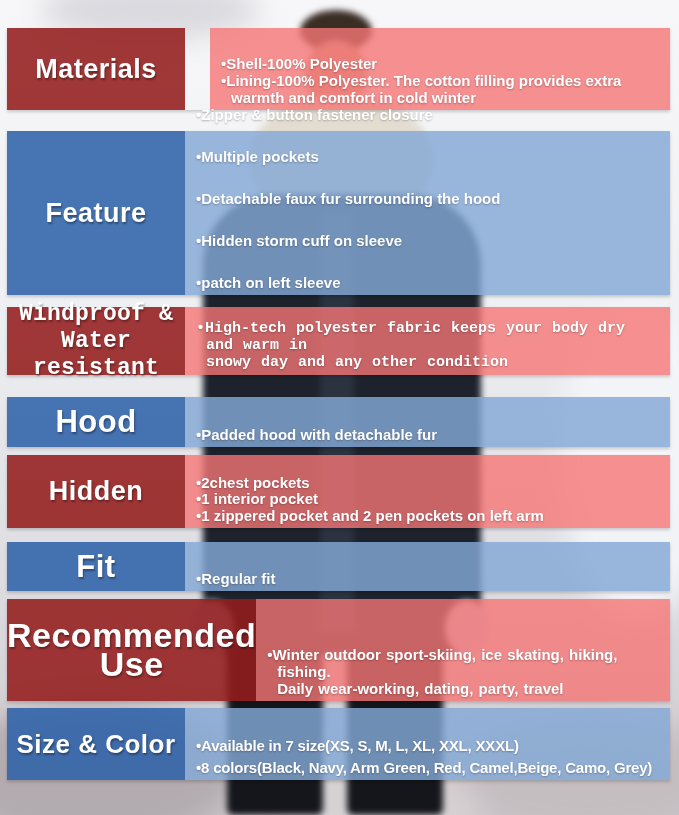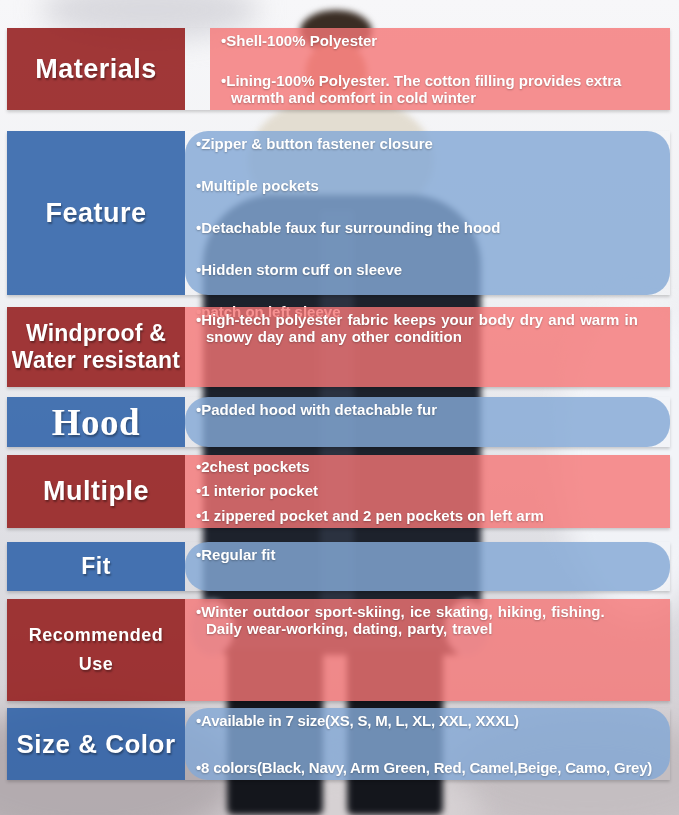--- a/index.html
+++ b/index.html
@@ -25,39 +25,39 @@
   .jacket-inner{left:320px;top:210px;width:34px;height:420px;background:#2b3240;}
   .hand-left{left:190px;top:600px;width:44px;height:56px;border-radius:50%;background:#b9c6d8;}
   .hand-right{left:445px;top:600px;width:44px;height:56px;border-radius:50%;background:#c3ccda;}
   .leg-left{left:227px;top:648px;width:96px;height:167px;background:#14161c;border-radius:6px;}
   .leg-right{left:347px;top:648px;width:96px;height:167px;background:#14161c;border-radius:6px;}
   
   .row{position:absolute;left:7px;width:663px;display:flex;box-shadow:0 2px 3px rgba(0,0,0,.18);}
   .label-cell{flex:0 0 178px;display:flex;flex-direction:column;justify-content:center;align-items:center;
               text-align:center;color:#fff;font-weight:700;letter-spacing:.5px;
               text-shadow:1px 2px 2px rgba(0,0,0,.35);}
-  .content-cell{flex:1;display:flex;flex-direction:column;justify-content:space-between;
+  .content-cell{flex:1;display:flex;flex-direction:column;justify-content:flex-end;
                 margin:0;padding:4px 22px 4px 11px;list-style:none;color:#fff;font-weight:700;
                 font-size:15px;line-height:17px;text-shadow:0 1px 2px rgba(0,0,0,.28);}
   .content-cell li{white-space:pre-line;padding-left:10px;text-indent:-10px;}
   .content-cell li::before{content:"\2022";}
   .red  .label-cell{background:rgba(148,28,28,.88);}
   .red  .content-cell{background:rgba(245,118,118,.80);}
   .blue .label-cell{background:rgba(47,98,168,.88);}
-  .blue .content-cell{background:rgba(132,168,214,.82);border-radius:23px;}
+  .blue .content-cell{background:rgba(132,168,214,.82);}
   .r1{top:28px;height:82px;gap:25px;}   .r1 .label-cell{font-size:27px;}
   .r2{top:131px;height:164px;} .r2 .label-cell{font-size:27px;}
   .r2 .content-cell li + li{margin-top:25px;}
-  .r3{top:307px;height:80px;}  .r3 .label-cell{font-size:23px;line-height:27px;letter-spacing:.2px;}
+  .r3{top:307px;height:68px;font-family:Liberation Mono, monospace;}  .r3 .label-cell{font-size:23px;line-height:27px;letter-spacing:.2px;}
   .r3 li{word-spacing:1px;}
-  .r4{top:397px;height:50px;}  .r4 .label-cell{font-size:37px;font-family:Liberation Serif, serif;}
+  .r4{top:397px;height:50px;}  .r4 .label-cell{font-size:31px;}
   .r5{top:455px;height:73px;}  .r5 .label-cell{font-size:27px;}
   .r5 .content-cell{line-height:16.5px;}
-  .r6{top:542px;height:49px;}  .r6 .label-cell{font-size:23px;}
-  .r7{top:599px;height:102px;} .r7 .label-cell{font-size:18px;line-height:29px;}
+  .r6{top:542px;height:49px;}  .r6 .label-cell{font-size:31px;}
+  .r7{top:599px;height:102px;} .r7 .label-cell{font-size:34px;line-height:29px;}
   .r7 li{word-spacing:1px;}
   .r8{top:708px;height:72px;}  .r8 .label-cell{font-size:26px;}
   .r8 .content-cell{padding-right:2px;letter-spacing:-.2px;}
   .r8 .content-cell li + li{margin-top:5px;}
 </style>
 </head>
 <body>
 
 <div class="canvas">
 
@@ -118,21 +118,21 @@
     <div class="label-cell">
       <span>Hood</span>
     </div>
     <ul class="content-cell">
       <li>Padded hood with detachable fur</li>
     </ul>
   </section>
 
   <section class="row red r5">
     <div class="label-cell">
-      <span>Multiple</span>
+      <span>Hidden</span>
     </div>
     <ul class="content-cell">
       <li>2chest pockets</li>
       <li>1 interior pocket</li>
       <li>1 zippered pocket and 2 pen pockets on left arm</li>
     </ul>
   </section>
 
   <section class="row blue r6">
     <div class="label-cell">

